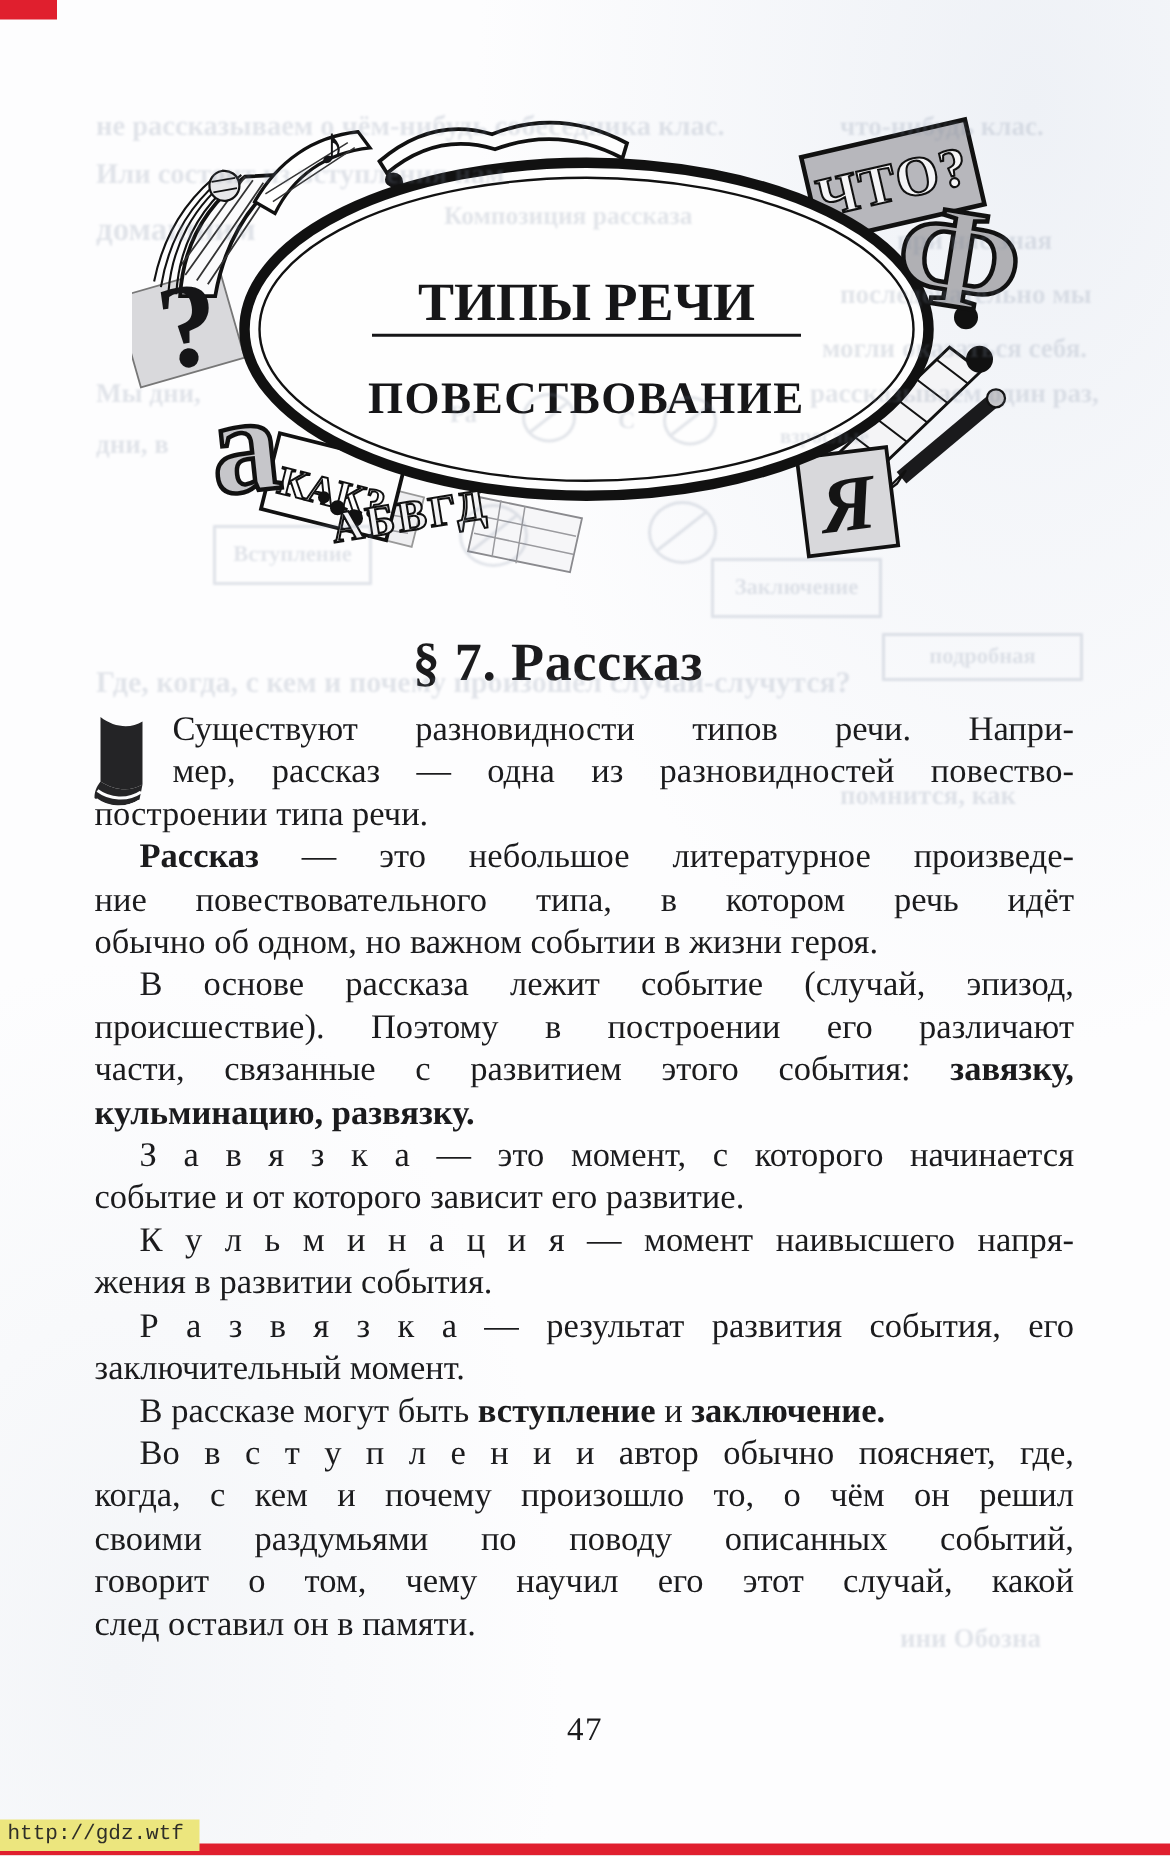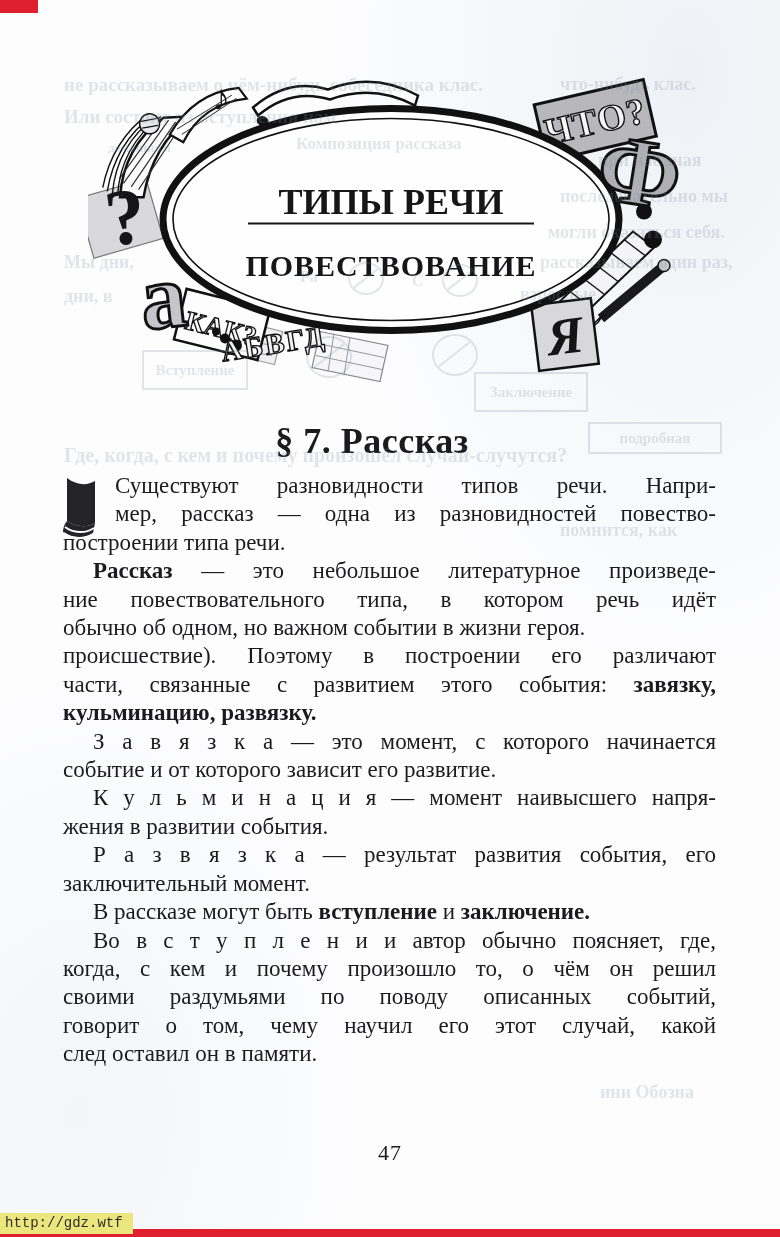--- a/index.html
+++ b/index.html
@@ -128,20 +128,21 @@
     <path d="M5 50 C13 56 25 57 34 51 M4 56 C12 62 24 63 33 57" fill="none" stroke="#fdfdfe" stroke-width="2"></path>
   </svg>
 
   <div id="text-block">
       <div class="line pad"><span>Существуют разновидности типов речи. Напри-</span></div>
       <div class="line pad"><span>мер, рассказ — одна из разновидностей повество-</span></div>
       <div class="line end"><span>построении типа речи.</span></div>
       <div class="line ind"><b>Рассказ</b><span> — это небольшое литературное произведе-</span></div>
       <div class="line"><span>ние повествовательного типа, в котором речь идёт</span></div>
       <div class="line end"><span>обычно об одном, но важном событии в жизни героя.</span></div>
+      <div class="line ind"><span>В основе рассказа лежит событие (случай, эпизод,</span></div>
       <div class="line"><span>происшествие). Поэтому в построении его различают</span></div>
       <div class="line"><span>части, связанные с развитием этого события: </span><b>завязку,</b></div>
       <div class="line end"><b>кульминацию, развязку.</b></div>
       <div class="line ind"><span>З а в я з к а — это момент, с которого начинается</span></div>
       <div class="line end"><span>событие и от которого зависит его развитие.</span></div>
       <div class="line ind"><span>К у л ь м и н а ц и я — момент наивысшего напря-</span></div>
       <div class="line end"><span>жения в развитии события.</span></div>
       <div class="line ind"><span>Р а з в я з к а — результат развития события, его</span></div>
       <div class="line end"><span>заключительный момент.</span></div>
       <div class="line ind end"><span>В рассказе могут быть </span><b>вступление</b><span> и </span><b>заключение.</b></div>
@@ -149,30 +150,30 @@
       <div class="line"><span>когда, с кем и почему произошло то, о чём он решил</span></div>
       <div class="line"><span>своими раздумьями по поводу описанных событий,</span></div>
       <div class="line"><span>говорит о том, чему научил его этот случай, какой</span></div>
       <div class="line end"><span>след оставил он в памяти.</span></div>
     </div>
 
   <div class="pagenum">47</div>
   <div class="watermark">http://gdz.wtf</div>
 <div class="bleed" style="left: 64px; top: 74px; width: 450px; font-size: 19px;">не рассказываем о чём-нибудь собеседника клас.</div>
     <div class="bleed" style="left: 64px; top: 106px; width: 300px; font-size: 19px;">Или состоит из вступления нам</div>
-    <div class="bleed" style="left: 64px; top: 140px; width: 110px; font-size: 13px; margin-left: 44px;">домашним</div>
+    <div class="bleed" style="left: 64px; top: 140px; width: 110px; font-size: 22px;">домашним</div>
     <div class="bleed" style="left: 560px; top: 74px; width: 160px; font-size: 18px;">что-нибудь клас.</div>
     <div class="bleed" style="left: 296px; top: 134px; width: 210px; font-size: 17px;">Композиция рассказа</div>
     <div class="bleed" style="left: 598px; top: 150px; width: 150px; font-size: 18px;">при нас зная</div>
     <div class="bleed" style="left: 560px; top: 186px; width: 190px; font-size: 18px;">последовательно мы</div>
     <div class="bleed" style="left: 548px; top: 222px; width: 200px; font-size: 18px;">могли оказаться себя.</div>
     <div class="bleed" style="left: 64px; top: 252px; width: 100px; font-size: 18px;">Мы дни,</div>
     <div class="bleed" style="left: 540px; top: 252px; width: 210px; font-size: 18px;">рассказываем один раз,</div>
     <div class="bleed" style="left: 64px; top: 286px; width: 90px; font-size: 18px;">дни, в</div>
-    <div class="bleed" style="left: 520px; top: 284px; width: 150px; font-size: 18px; font-family: Liberation Serif, serif;">взрослые</div>
+    <div class="bleed" style="left: 520px; top: 284px; width: 150px; font-size: 14px; font-family: Liberation Serif, serif;">взрослые</div>
     <div class="bleed" style="left: 300px; top: 268px; width: 44px; font-size: 16px;">Ра</div>
     <div class="bleed" style="left: 412px; top: 272px; width: 26px; font-size: 16px;">С</div>
     <div class="bleed bleed-circle" style="left: 348px; top: 262px; width: 36px; height: 33px;"></div>
     <div class="bleed bleed-circle" style="left: 442px; top: 264px; width: 36px; height: 33px;"></div>
     <div class="bleed bleed-box" style="left: 142px; top: 350px; width: 106px; height: 40px; font-size: 15px;">Вступление</div>
     <div class="bleed bleed-box" style="left: 474px; top: 344px; width: 114px; height: 40px; font-size: 15px; margin-top: 28px;">Заключение</div>
     <div class="bleed bleed-circle" style="left: 306px; top: 336px; width: 46px; height: 42px;"></div>
     <div class="bleed bleed-circle" style="left: 432px; top: 334px; width: 46px; height: 42px;"></div>
     <div class="bleed bleed-box" style="left: 588px; top: 394px; width: 134px; height: 32px; font-size: 15px; margin-top: 28px;">подробная</div>
     <div class="bleed" style="left: 64px; top: 444px; width: 650px; font-size: 20px;">Где, когда, с кем и почему произошёл случай-случутся?</div>

